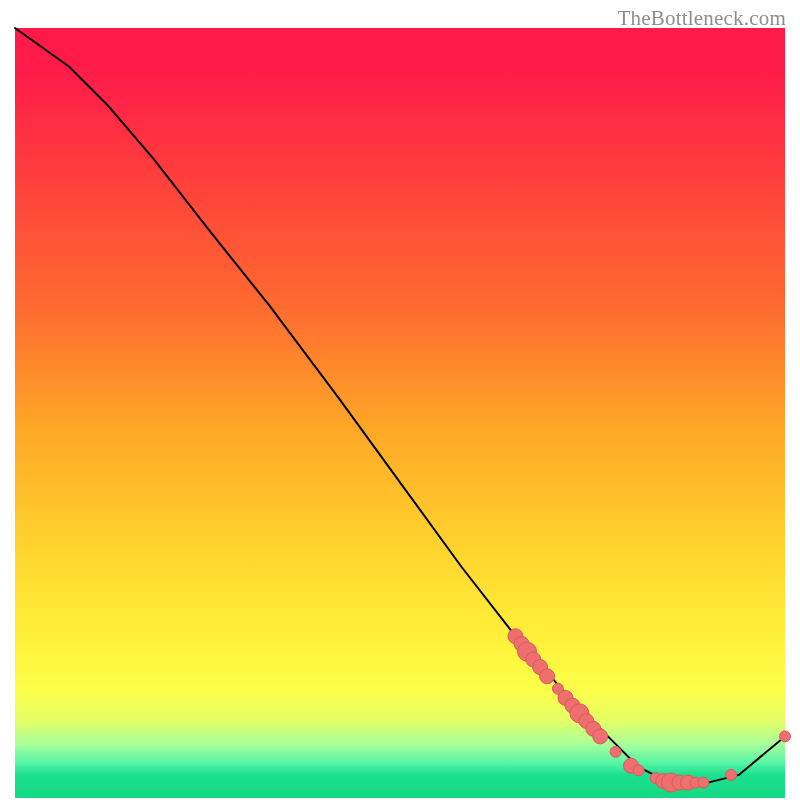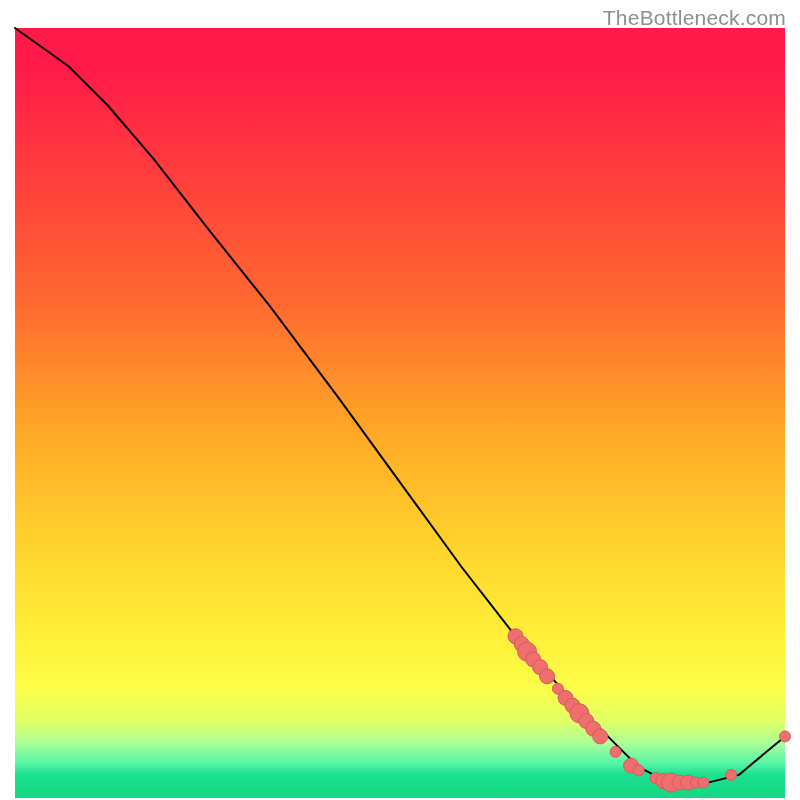--- a/index.html
+++ b/index.html
@@ -8,20 +8,21 @@
     width: 800px;
     height: 800px;
     overflow: hidden;
     background: #ffffff;
     font-family: Arial, Helvetica, sans-serif;
   }
   .stage {
     position: relative;
     width: 800px;
     height: 572px;
+    font-family: Liberation Serif, serif;
   }
   .plot-bg {
     position: absolute;
     left: 15px;
     top: 28px;
     width: 770px;
     height: 770px;
     
     background: linear-gradient(
       to bottom,

